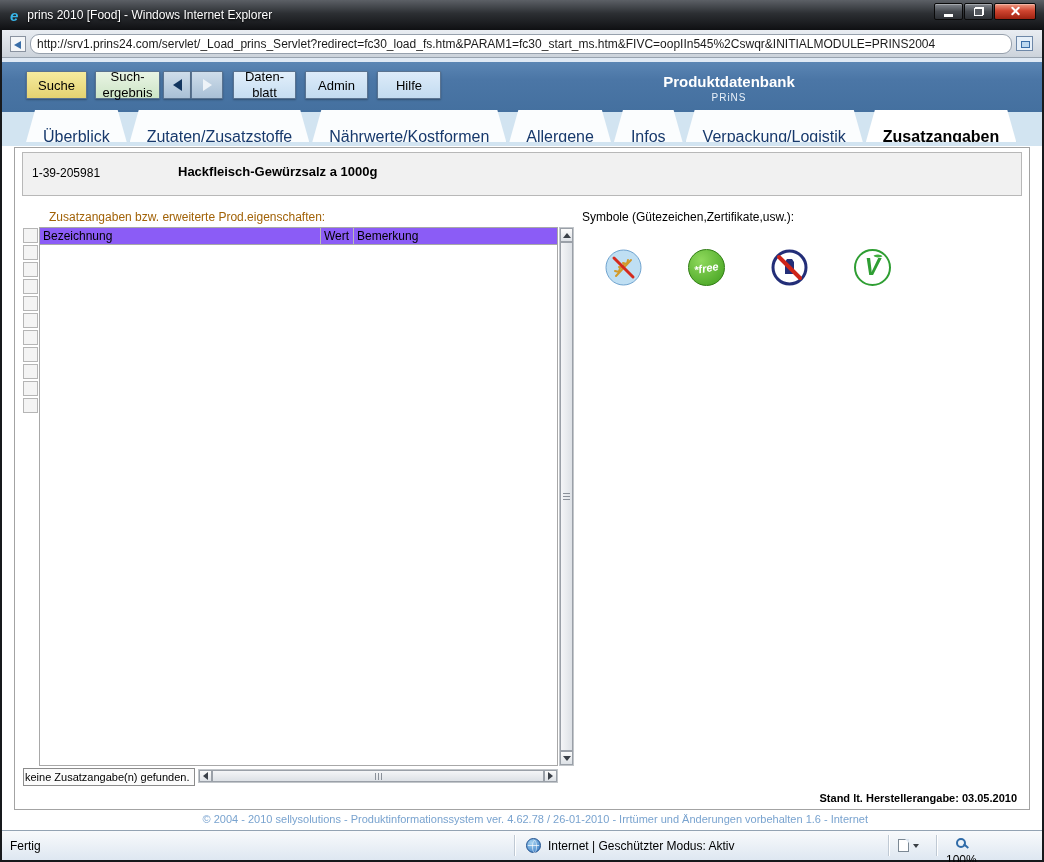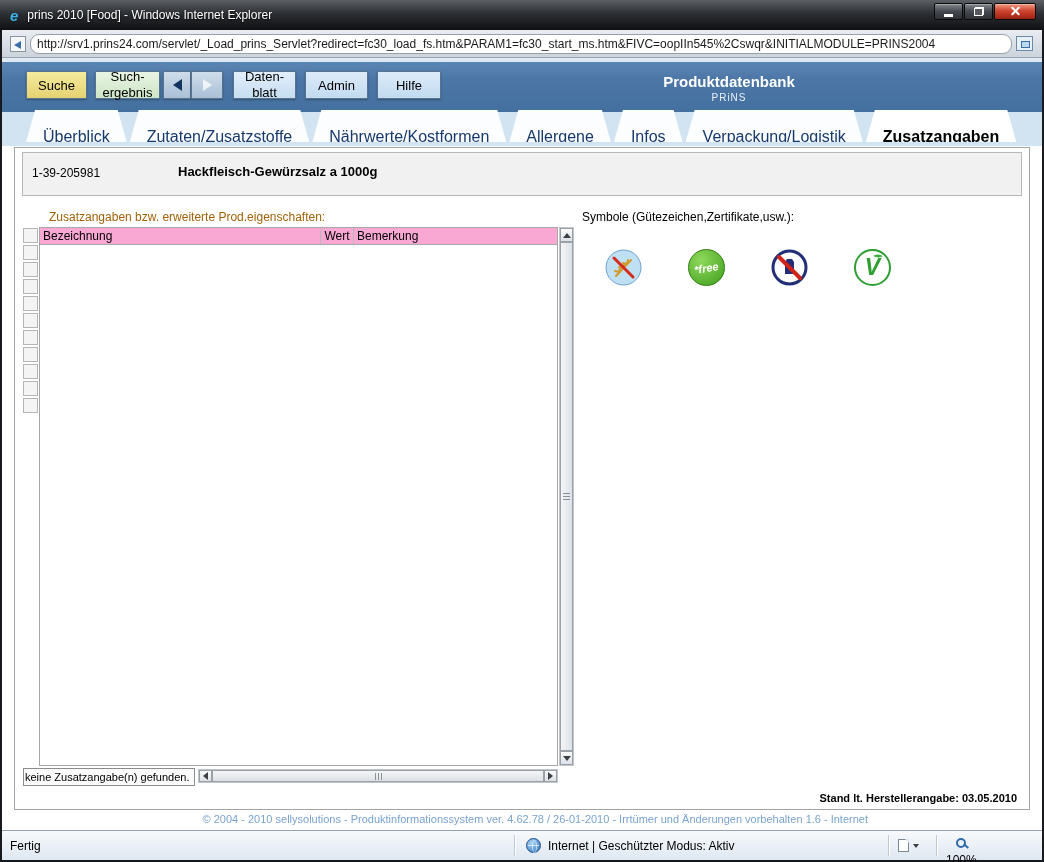--- a/index.html
+++ b/index.html
@@ -74,24 +74,24 @@
   .prod-code{position:absolute;left:9px;top:13px;font-size:12px;color:#000;}
   .prod-name{position:absolute;left:155px;top:11px;font-size:13px;font-weight:bold;color:#000;}
   .section-label{position:absolute;left:9px;top:62px;font-size:12px;color:#a16207;margin-left:25px;}
   .symbols-label{position:absolute;left:567px;top:62px;font-size:12px;color:#000;}
 
   .stub-col{position:absolute;left:8px;top:80px;width:15px;}
   .stub-cell{height:15px;margin-bottom:2px;background:#f4f4f4;border:1px solid #b5b5b5;}
 
   .grid{position:absolute;left:24px;top:79px;width:519px;height:539px;border:1px solid #a8a8a8;
     display:flex;flex-direction:column;background:#fff;}
-  .grid-head{display:flex;height:17px;background:#f9a8d4;border-bottom:1px solid #a8a8a8;font-size:12px;color:#000;}
+  .grid-head{display:flex;height:17px;background:#8b5cf6;border-bottom:1px solid #a8a8a8;font-size:12px;color:#000;}
   .gh{padding:1px 3px;border-right:1px solid #b9b9b9;white-space:nowrap;overflow:hidden;}
   .gh.c1{width:281px;}
-  .gh.c2{width:33px;text-align:center;}
+  .gh.c2{width:33px;text-align:left;}
   .gh.c3{flex:1;border-right:none;}
   .grid-body{flex:1;background:#fff;}
 
   .vscroll{position:absolute;left:544px;top:79px;width:15px;height:539px;background:#f1f3f5;border:1px solid #c2c6ca;
     display:flex;flex-direction:column;align-items:center;}
   .sb-btn{width:13px;height:14px;background:linear-gradient(#fbfbfb,#dde1e6);border:1px solid #9aa0a8;
     display:flex;align-items:center;justify-content:center;cursor:pointer;}
   .vthumb{flex:1;width:13px;background:linear-gradient(90deg,#f4f5f7,#dde1e6);border:1px solid #9aa0a8;
     display:flex;flex-direction:column;align-items:center;justify-content:center;gap:2px;cursor:pointer;}
   .hgrip{width:7px;height:1px;background:#8a9099;}

